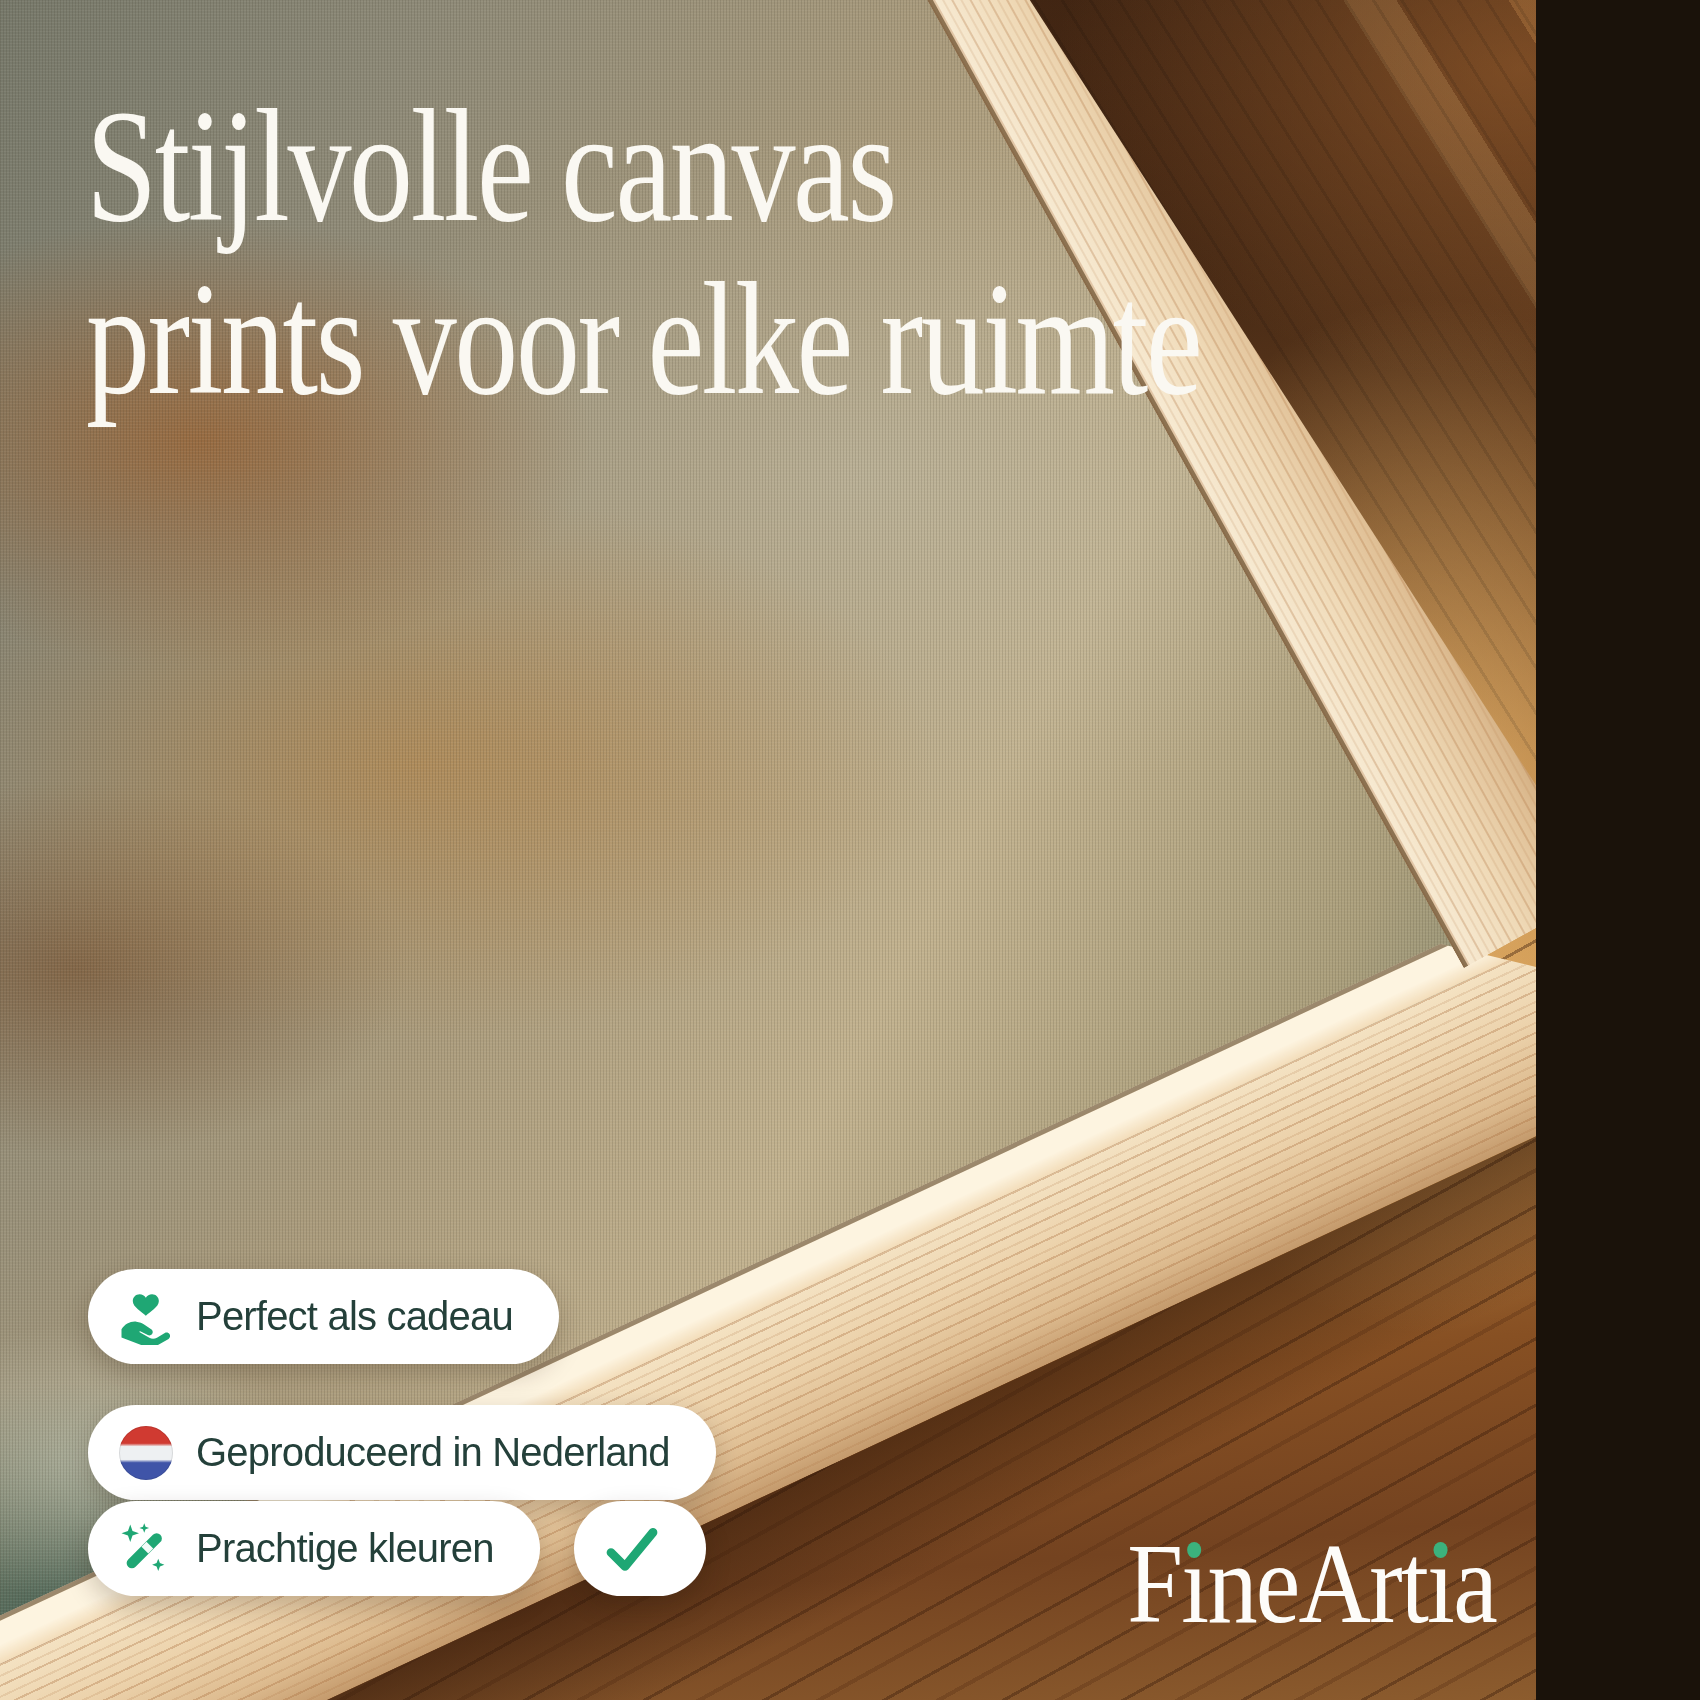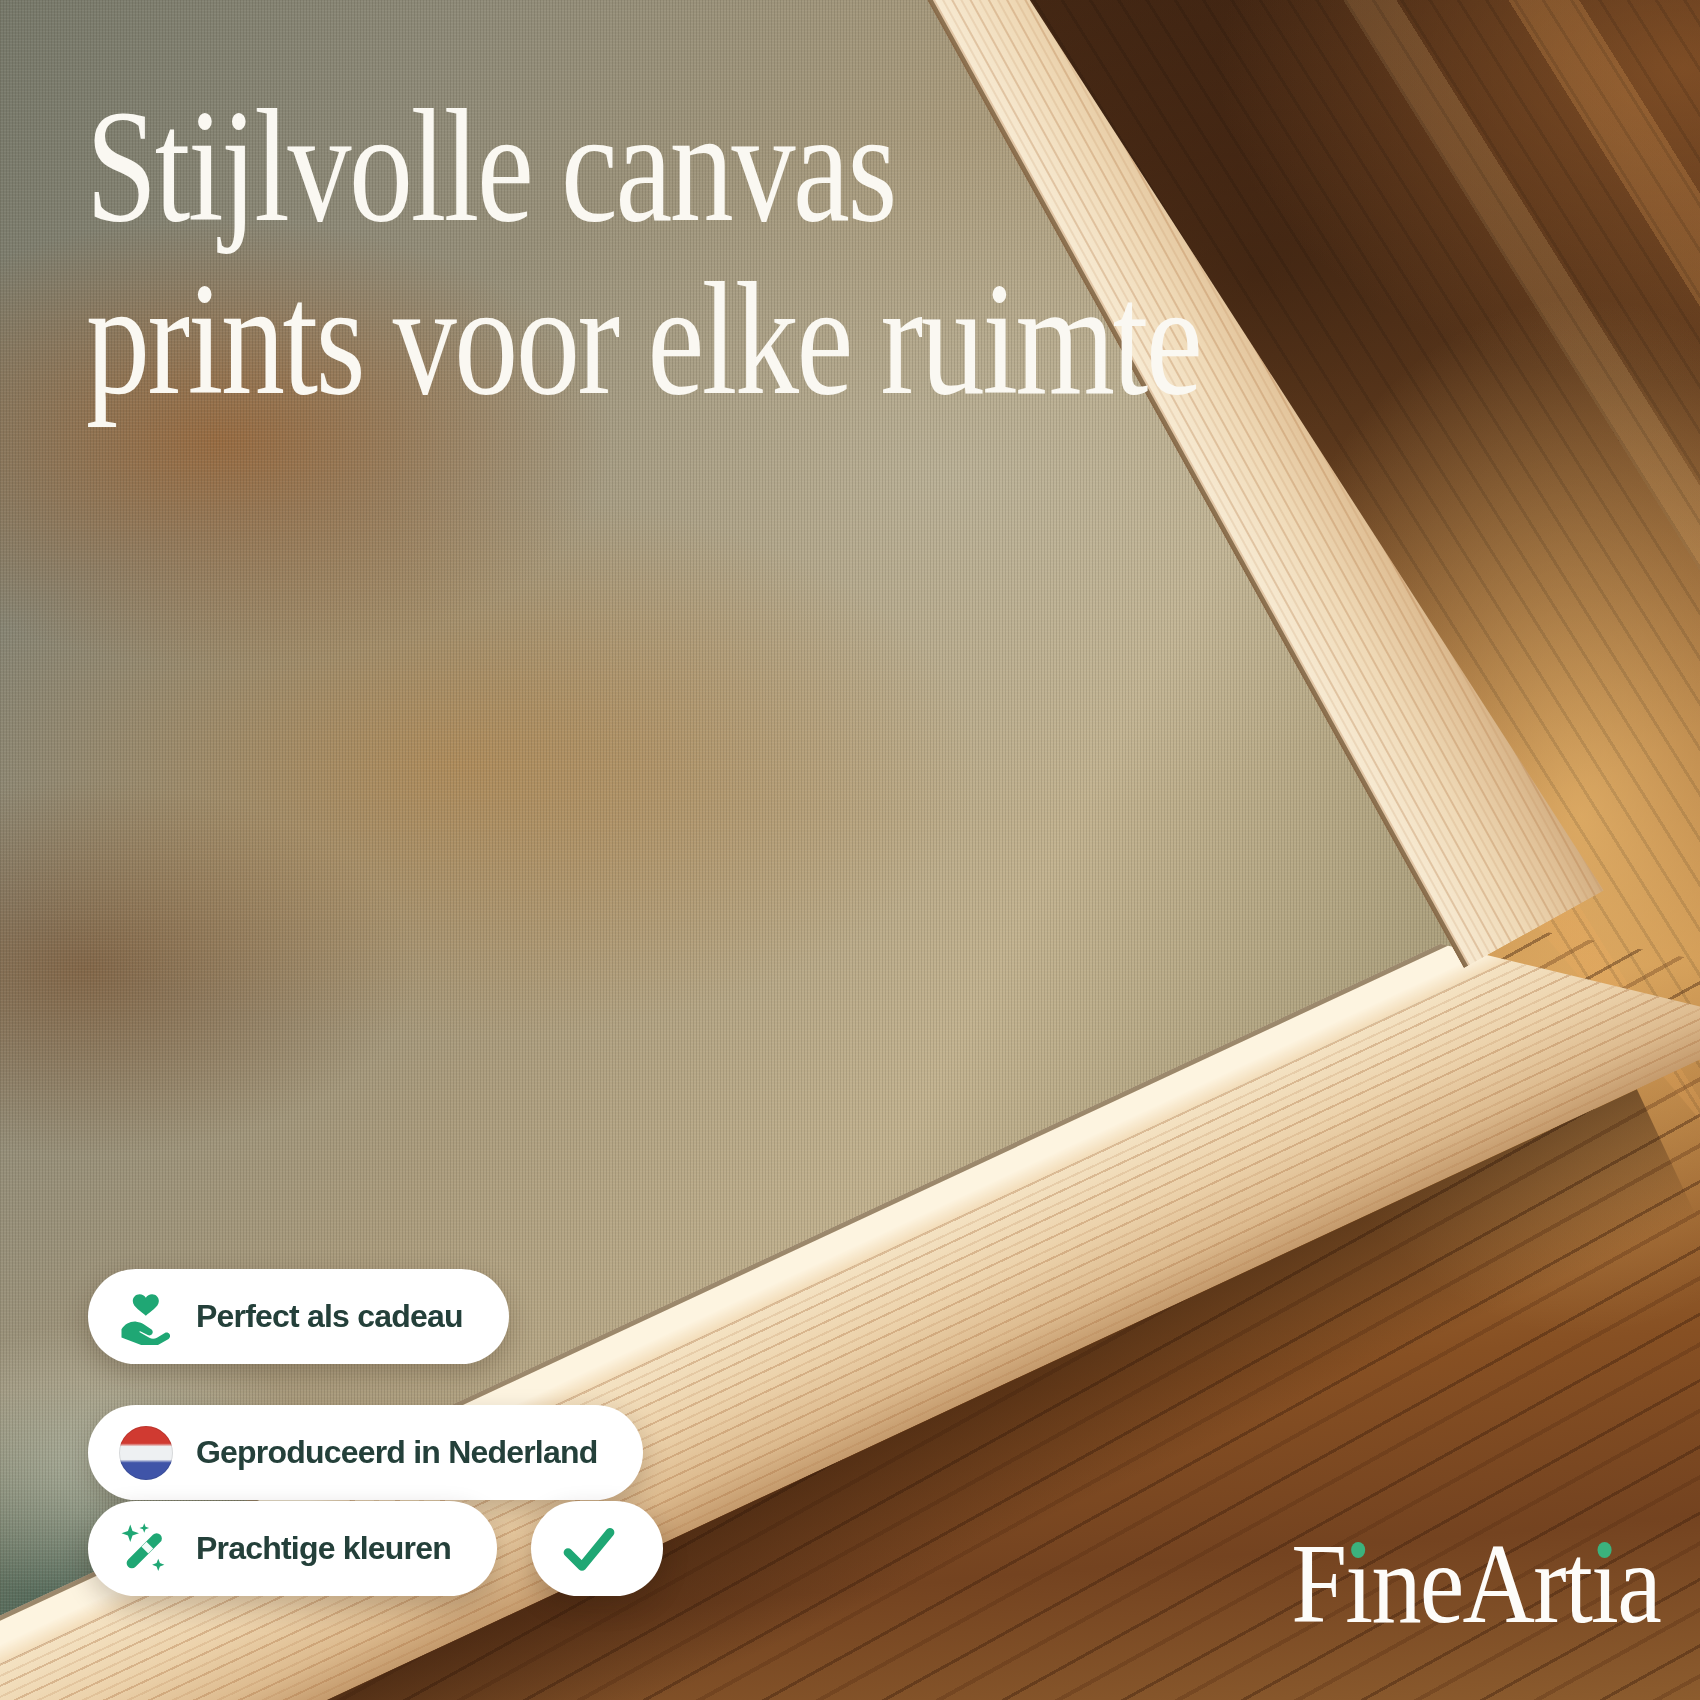--- a/index.html
+++ b/index.html
@@ -1,17 +1,17 @@
 <!DOCTYPE html>
 <html style="--accent: #1fa774; --logo-dot: #3bb27d; --badge-text: #24403a; --badge-bg: #ffffff; --headline-color: #faf8f2; --flag-red: #d03a31; --flag-white: #eef0f2; --flag-blue: #3f54a8;"><head>
 <meta charset="utf-8">
 <style>
   html,body{margin:0;padding:0;background:#1a120a;}
   #stage{
-    position:relative;width:1700px;height:1700px;overflow:hidden;
+    position:relative;width:1536px;height:1700px;overflow:hidden;
     font-family:"Liberation Sans",sans-serif;
   }
   
   .table-base{
     position:absolute;inset:0;z-index:0;
     background:
       radial-gradient(480px 720px at 93% 48%, rgba(252,203,124,0.60), transparent 72%),
       radial-gradient(620px 420px at 99% 4%,  rgba(172,108,52,0.50), transparent 75%),
       radial-gradient(1000px 800px at 74% 16%, rgba(22,9,3,0.42), transparent 72%),
       linear-gradient(175deg,#462915 0%,#5a351b 14%,#6f4523 27%,#8a5a2e 40%,#a9743c 52%,#c18a49 60%,#a26c35 70%,#875023 80%,#744320 90%,#8c5c2e 100%);
@@ -87,21 +87,21 @@
   }
   .badge-row{position:absolute;left:88px;z-index:10;display:flex;gap:34px;}
   .row-1{top:1269px}.row-2{top:1405px}.row-3{top:1501px}
   .badge{
     display:inline-flex;align-items:center;height:95px;
     background:var(--badge-bg,#fff);border-radius:48px;
     padding:0 46px 0 30px;gap:22px;
     box-shadow:0 10px 26px rgba(40,24,8,0.22);
   }
   .badge-label{
-    font-weight:700;font-size:32px;letter-spacing:-0.8px;
+    font-weight:400;font-size:40px;letter-spacing:-0.8px;
     color:var(--badge-text,#24403a);white-space:nowrap;
   }
   .badge-icon{width:56px;height:56px;flex:none;display:flex;align-items:center;justify-content:center;}
   .badge-icon svg{width:100%;height:100%;}
   .icon-fill{fill:var(--accent,#1fa774);}
   .icon-stroke{stroke:var(--accent,#1fa774);}
   .flag-circle{
     width:54px;height:54px;border-radius:50%;
     background:linear-gradient(180deg,var(--flag-red,#d03a31) 0 32%,var(--flag-white,#eef0f2) 38% 62%,var(--flag-blue,#3f54a8) 68% 100%);
     box-shadow:inset 0 0 0 1px rgba(0,0,0,0.10);

